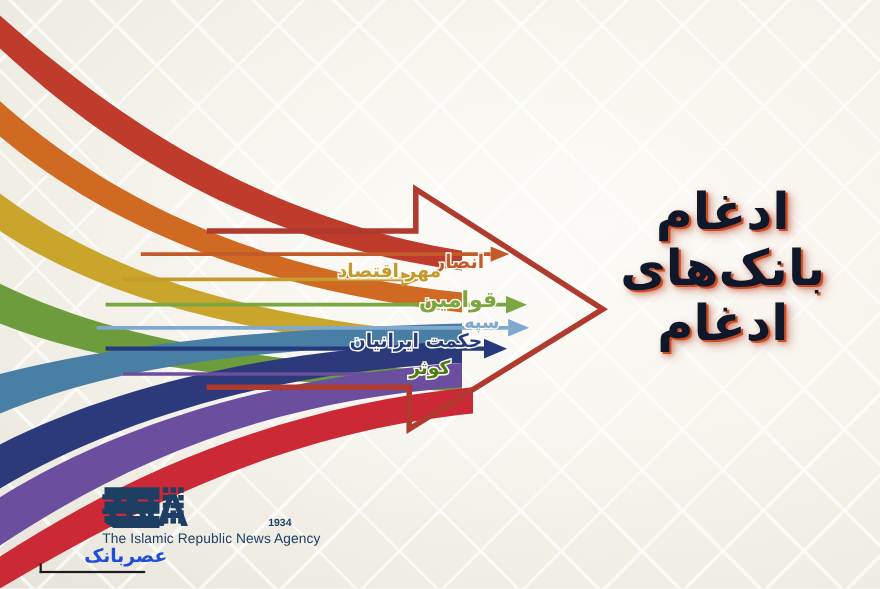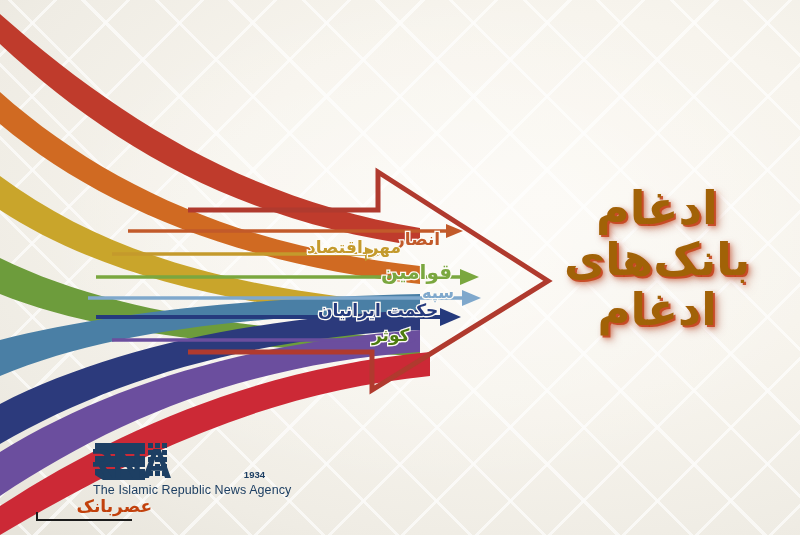--- a/index.html
+++ b/index.html
@@ -55,26 +55,26 @@
   .lbl-ansar   {left:395px;top:231px;font-size:17px;color:#c25a2a;}
   .lbl-mehr    {left:307px;top:239px;font-size:17px;color:#c49a2c;text-decoration:underline;}
   .lbl-ghavamin{left:381px;top:262px;font-size:20px;color:#7aa73f;}
   .lbl-sepah   {left:422px;top:285px;font-size:16px;color:#7fa8cc;}
   .lbl-hekmat  {left:318px;top:302px;font-size:17px;color:#253a7d;}
   .lbl-kosar   {left:372px;top:327px;font-size:17px;color:#4d7c0f;}
 
   
   .headline{
     position:absolute;
-    right:18px;top:183px;
+    right:18px;top:167px;
     width:250px;
     direction:rtl;text-align:center;
     font-family:"DejaVu Sans","Liberation Sans",sans-serif;
     font-weight:bold;
-    color:#a16207;
+    color:#0f172a;
     line-height:1.12;
   }
   .headline span{
     display:block;
     font-size:46px;
     text-shadow:
        2px 2px 0 rgba(196,64,24,.85),
        3px 3px 5px rgba(196,64,24,.55),
        5px 5px 10px rgba(150,40,12,.35);
   }
@@ -98,21 +98,21 @@
 
   
   .wm{
     position:absolute;left:32px;top:498px;
     width:122px;height:30px;
     direction:rtl;
   }
   .wm-text{
     position:absolute;right:2px;top:-2px;
     font-family:"DejaVu Sans","Liberation Sans",sans-serif;
-    font-size:17px;font-weight:bold;color:#c2410c;
+    font-size:17px;font-weight:bold;color:#1d4ed8;
   }
   .wm-bar{
     position:absolute;left:4px;bottom:7px;
     width:96px;height:2px;background:#1b1b1b;
   }
   .wm-tick{
     position:absolute;left:4px;bottom:7px;
     width:2px;height:9px;background:#1b1b1b;
   }
 </style>

